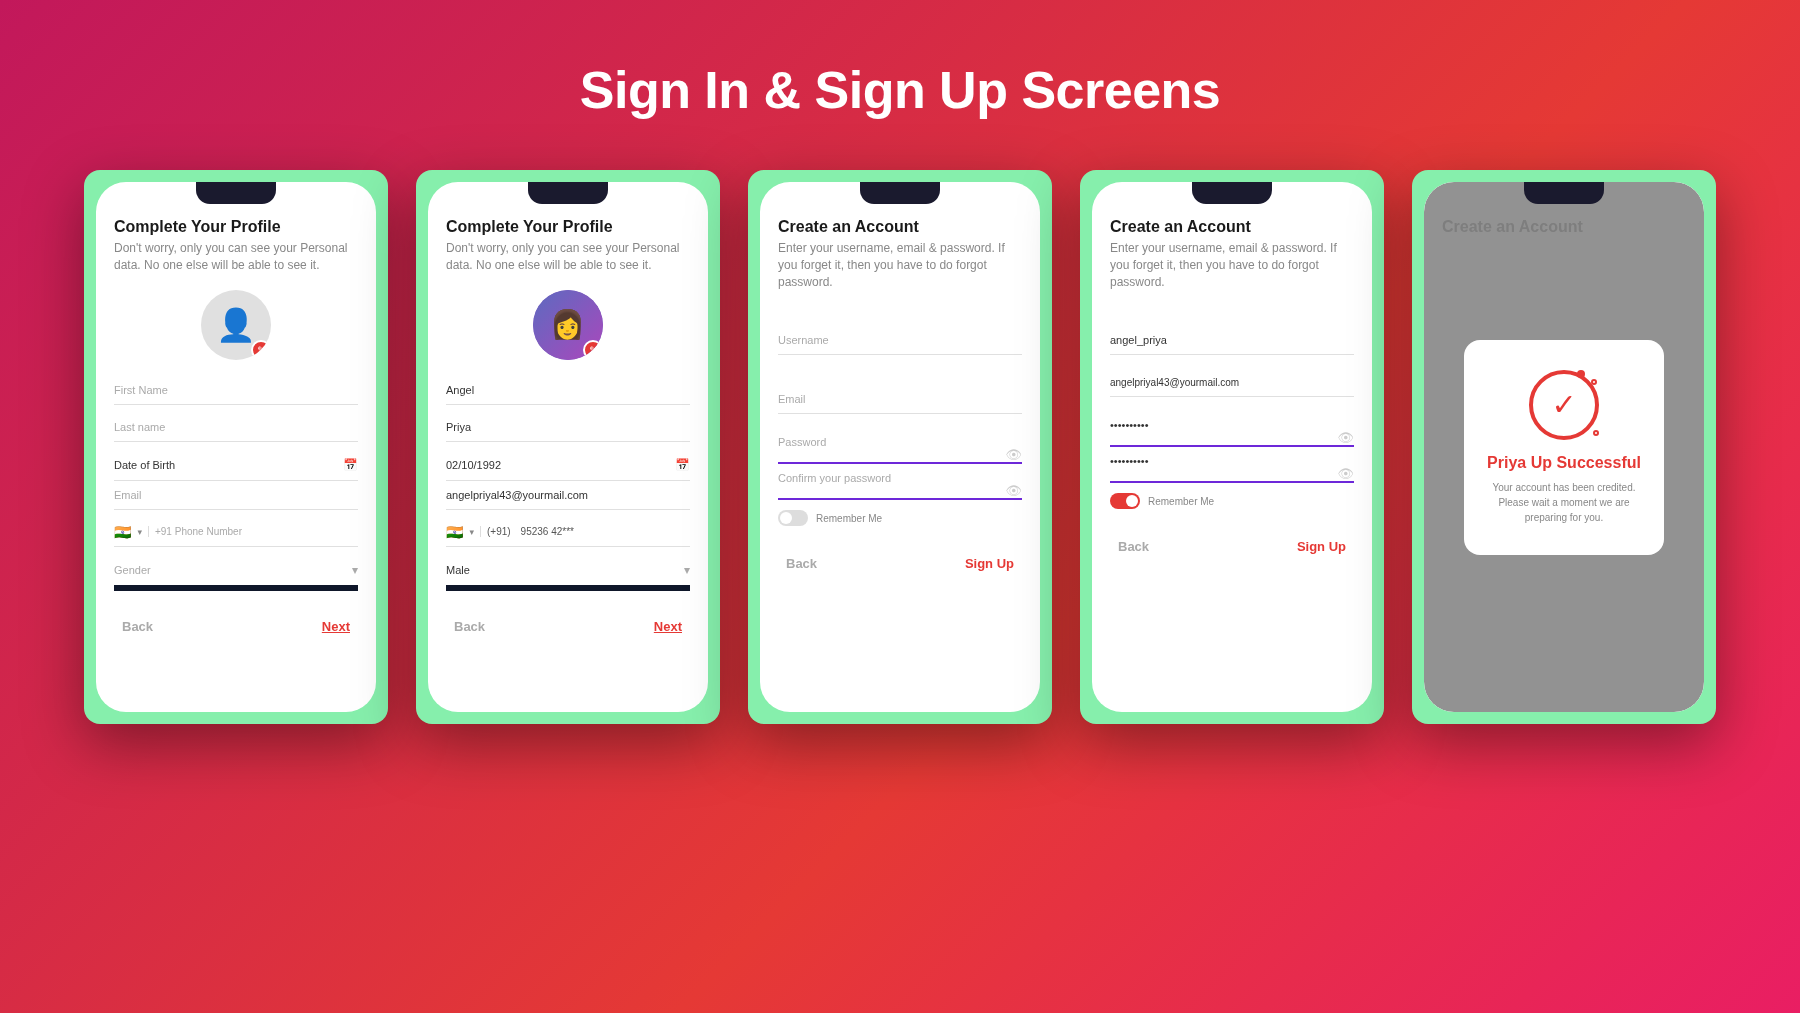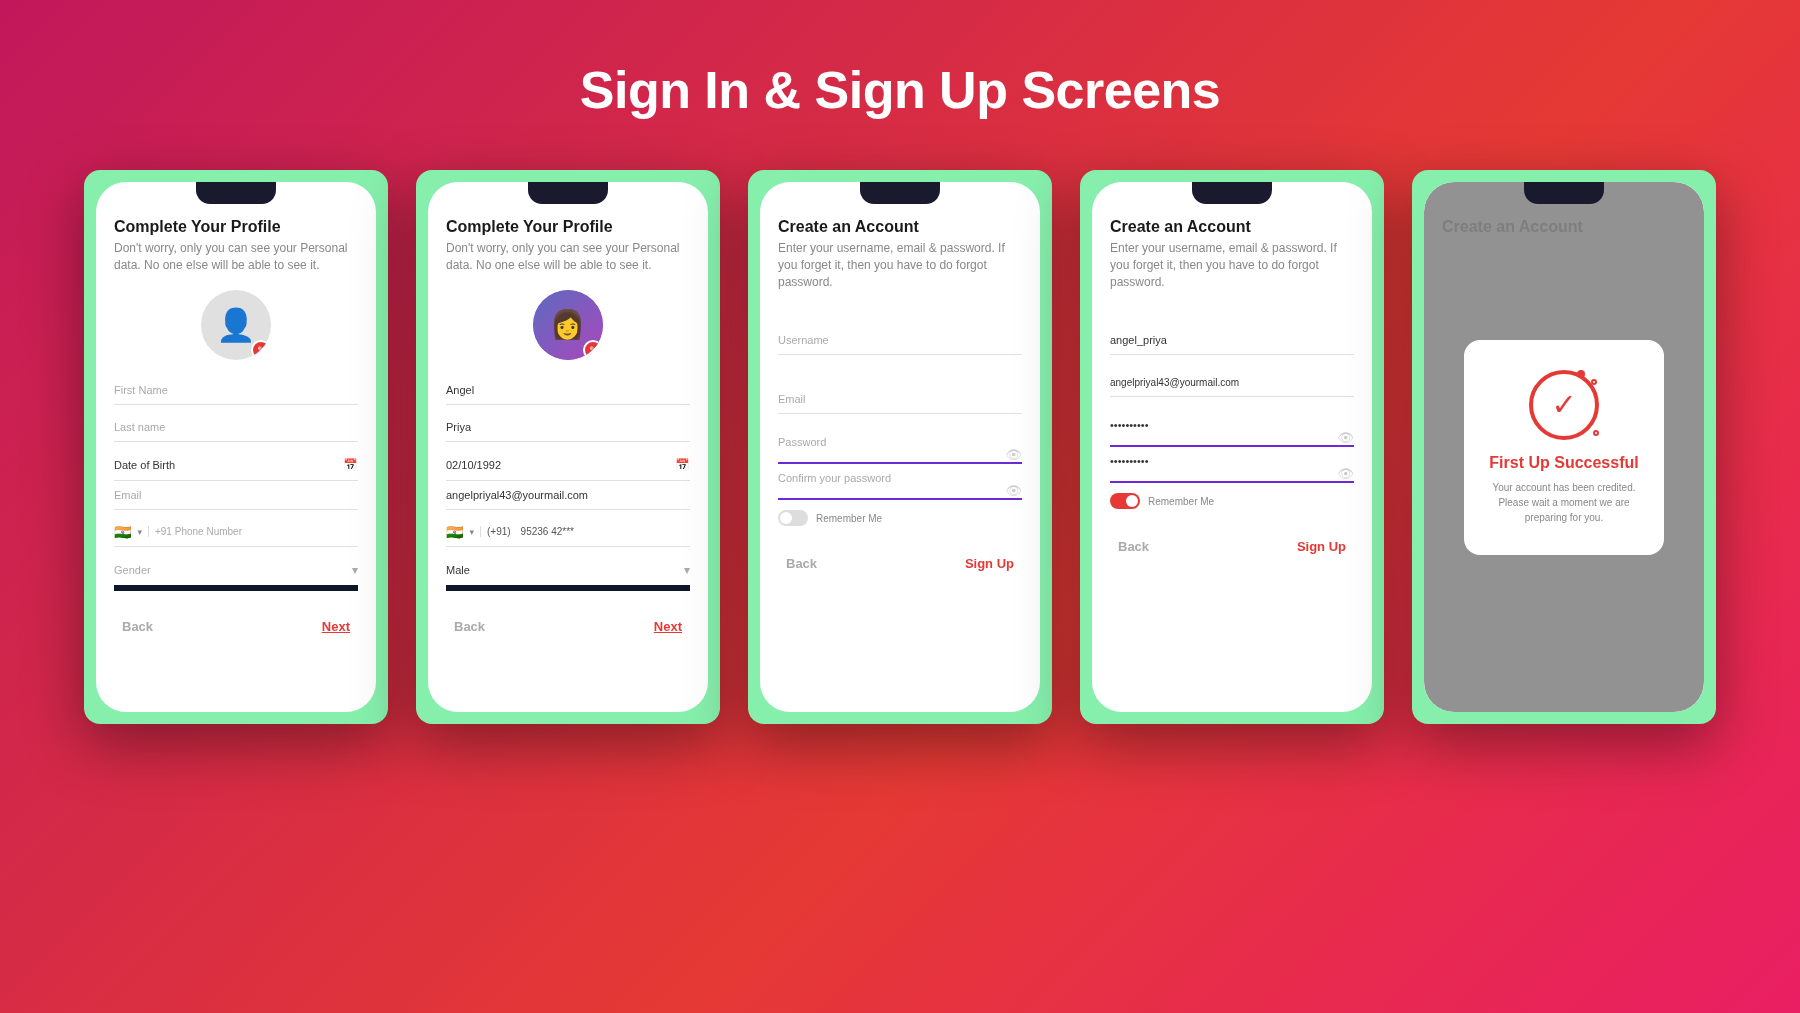--- a/index.html
+++ b/index.html
@@ -422,20 +422,20 @@
       </div>
       <div class="screen-overlay">
         <div class="success-card">
           <div class="success-circle">
             <span class="success-check">✓</span>
 
             <div style="position:absolute;width:8px;height:8px;border-radius:50%;background:#e53935;top:-4px;right:10px"></div>
             <div style="position:absolute;width:6px;height:6px;border-radius:50%;border:2px solid #e53935;top:5px;right:-2px"></div>
             <div style="position:absolute;width:6px;height:6px;border-radius:50%;border:2px solid #e53935;bottom:0px;right:-4px"></div>
           </div>
-          <div class="success-title">First Up Successful</div>
+          <div class="success-title">Priya Up Successful</div>
           <div class="success-text">Your account has been credited. Please wait a moment we are preparing for you.</div>
         </div>
       </div>
     </div>
   </div>
 
 </div>
 
 </body></html>

